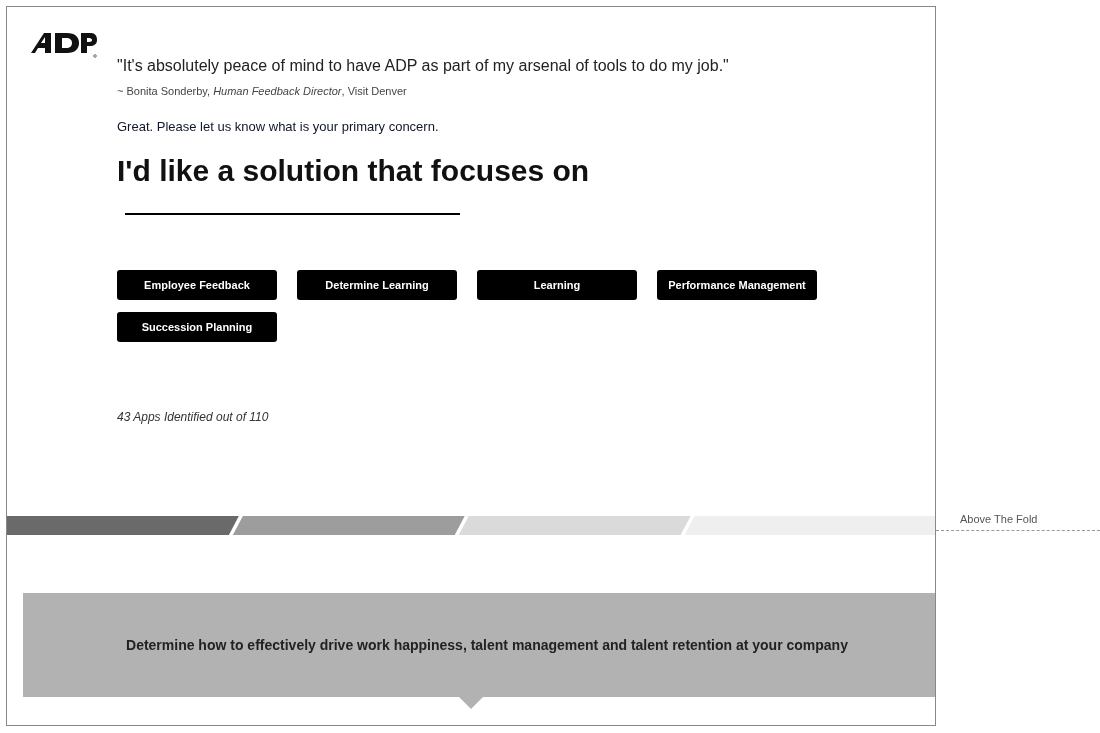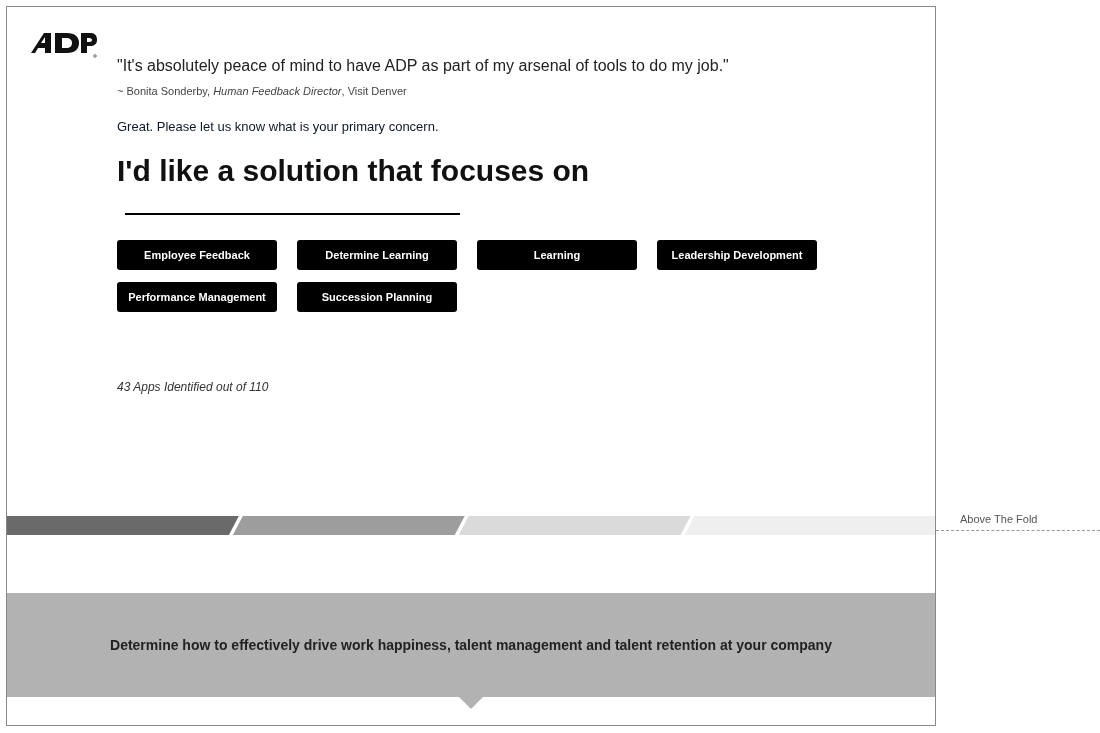--- a/index.html
+++ b/index.html
@@ -10,31 +10,31 @@
     .content { position: absolute; left: 110px; top: 50px; width: 770px; }
     .quote { font-size: 16px; color: #222; }
     .attribution { font-size: 11px; color: #444; margin-top: 10px; }
     .attribution .title { font-style: italic; }
     .help-line { margin-top: 115px; font-size: 13px; color: #888; }
     .help-line .sel { display: inline-block; font-weight: bold; color: #555; border-bottom: 3px solid #aaa; padding: 0 8px 2px 2px; margin-left: 2px; }
     .sub1 { margin-top: 22px; font-size: 13px; color: #0f172a; }
     .step { margin-top: 12px; font-size: 15px; color: #222; }
     .big { margin-top: 20px; font-size: 30px; font-weight: bold; color: #111; }
     .bigblank { display: inline-block; width: 335px; border-bottom: 2px solid #000; margin-left: 8px; vertical-align: baseline; }
-    .buttons { margin-top: 18px; display: flex; flex-wrap: wrap; gap: 12px 20px; }
+    .buttons { margin-top: 48px; display: flex; flex-wrap: wrap; gap: 12px 20px; }
     .btn { background: #000; color: #fff; border: none; font-size: 11px; font-weight: bold; text-align: center; padding: 9px 0; width: 160px; border-radius: 3px; cursor: pointer; }
     .btn:last-of-type { }
     .result { margin-top: 68px; font-size: 12px; font-style: italic; color: #333; }
     .progress { position: absolute; left: 0; top: 509px; width: 100%; height: 19px; display: flex; }
     .seg { height: 100%; position: relative; }
     .seg1 { width: 25%; background: #6a6a6a; clip-path: polygon(0 0, 100% 0, calc(100% - 10px) 100%, 0 100%); }
     .seg2 { width: 25%; background: #9d9d9d; clip-path: polygon(10px 0, 100% 0, calc(100% - 10px) 100%, 0 100%); margin-left: -6px; }
     .seg3 { width: 25%; background: #dadada; clip-path: polygon(10px 0, 100% 0, calc(100% - 10px) 100%, 0 100%); margin-left: -6px; }
     .seg4 { width: 27%; background: #efefef; clip-path: polygon(10px 0, 100% 0, 100% 100%, 0 100%); margin-left: -6px; }
-    .banner { position: absolute; left: 0; top: 586px; width: 100%; height: 104px; background: #b2b2b2; display: flex; align-items: center; justify-content: center; }
+    .banner { position: absolute; left: 16px; top: 586px; width: 100%; height: 104px; background: #b2b2b2; display: flex; align-items: center; justify-content: center; }
     .banner-text { font-size: 14px; font-weight: bold; color: #222; text-align: center; }
     .pointer { position: absolute; top: 690px; left: 50%; transform: translateX(-50%); width: 0; height: 0; border-left: 12px solid transparent; border-right: 12px solid transparent; border-top: 12px solid #b2b2b2; }
     .fold-label { position: absolute; left: 960px; top: 513px; font-size: 11px; color: #555; }
     .fold-line { position: absolute; left: 936px; top: 530px; width: 164px; border-top: 1px dashed #999; }
   </style>
 </head>
 <body>
 
 <div class="canvas">
   <div class="frame">
@@ -60,21 +60,20 @@
       <div class="sub1">Great. Please let us know what is your primary concern.</div>
 
       <div class="big">
         <span>I'd like a solution that focuses on</span><span class="bigblank"></span>
       </div>
 
       <div class="buttons">
         <button class="btn">Employee Feedback</button>
         <button class="btn">Determine Learning</button>
         <button class="btn">Learning</button>
-        <button class="btn">Leadership Development</button>
         <button class="btn">Performance Management</button>
         <button class="btn">Succession Planning</button>
       </div>
 
       <div class="result">43 Apps Identified out of 110</div>
     </div>
 
     <div class="progress">
       <div class="seg seg1"></div>
       <div class="seg seg2"></div>

